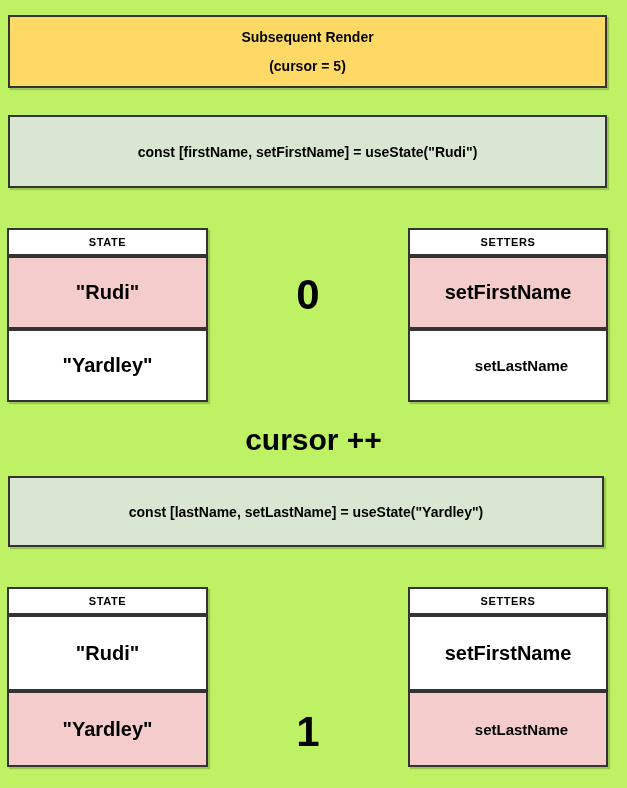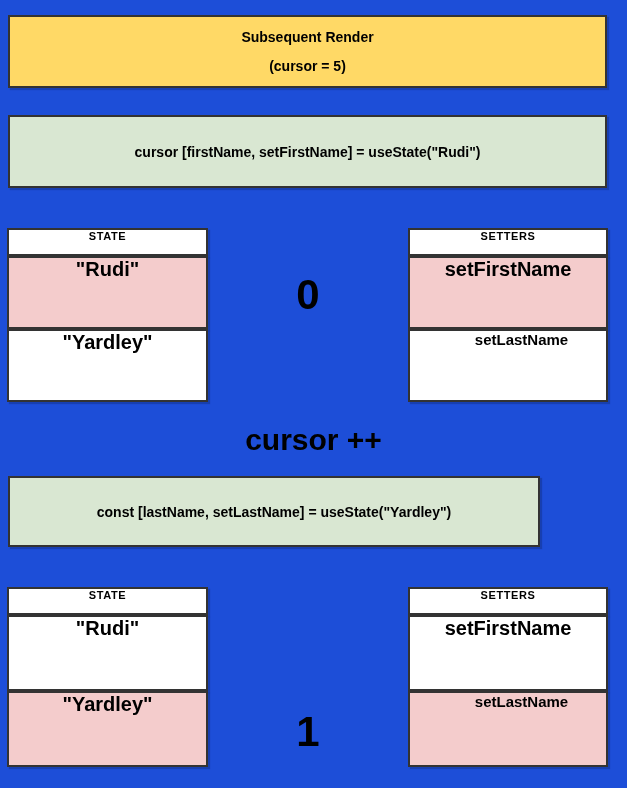--- a/index.html
+++ b/index.html
@@ -11,21 +11,21 @@
     width: 627px;
     height: 788px;
     font-family: "Liberation Sans", sans-serif;
     font-weight: bold;
     color: #000000;
   }
   .canvas {
     position: relative;
     width: 627px;
     height: 788px;
-    background: #1d4ed8;
+    background: #bef264;
     overflow: hidden;
   }
   .box {
     position: absolute;
     box-sizing: border-box;
     border: 2px solid var(--border, #333333);
     box-shadow: 2px 2px 1px rgba(0,0,0,0.18);
     display: flex;
     align-items: center;
     justify-content: center;
@@ -36,32 +36,33 @@
     background: var(--yellow-fill, #FFD966);
     flex-direction: column;
     gap: 13px;
     font-size: 14px;
   }
   .code-box {
     background: var(--green-fill, #D9E7D2);
     font-size: 14px;
   }
   .code-box.code1 { left: 8px; top: 115px; width: 599px; height: 73px; }
-  .code-box.code2 { left: 8px; top: 476px; width: 532px; height: 71px; text-align: center; }
+  .code-box.code2 { left: 8px; top: 476px; width: 596px; height: 71px; text-align: center; }
 
   .table {
     position: absolute;
     width: 201px;
   }
   .table .cell {
     box-sizing: border-box;
     border: 2px solid var(--border, #333333);
     background: #ffffff;
     box-shadow: 2px 2px 1px rgba(0,0,0,0.18);
     display: flex;
+    align-items: center;
     justify-content: center;
     text-align: center;
   }
   .table .cell.header {
     height: 28px;
     font-size: 11px;
     letter-spacing: 0.6px;
   }
   .table .cell.row { font-size: 20px; }
   .table .cell.row.small-text { font-size: 15px; padding-left: 27px; }
@@ -98,21 +99,21 @@
 <body>
 
 <div class="canvas">
 
   <div class="box title-box">
     <div>Subsequent Render</div>
     <div>(cursor = 5)</div>
   </div>
 
   <div class="box code-box code1">
-    <span>cursor [firstName, setFirstName] = useState("Rudi")</span>
+    <span>const [firstName, setFirstName] = useState("Rudi")</span>
   </div>
 
   <div class="table state1">
     <div class="cell header">
       <span>STATE</span>
     </div>
     <div class="cell row hl">
       <span>"Rudi"</span>
     </div>
     <div class="cell row">

